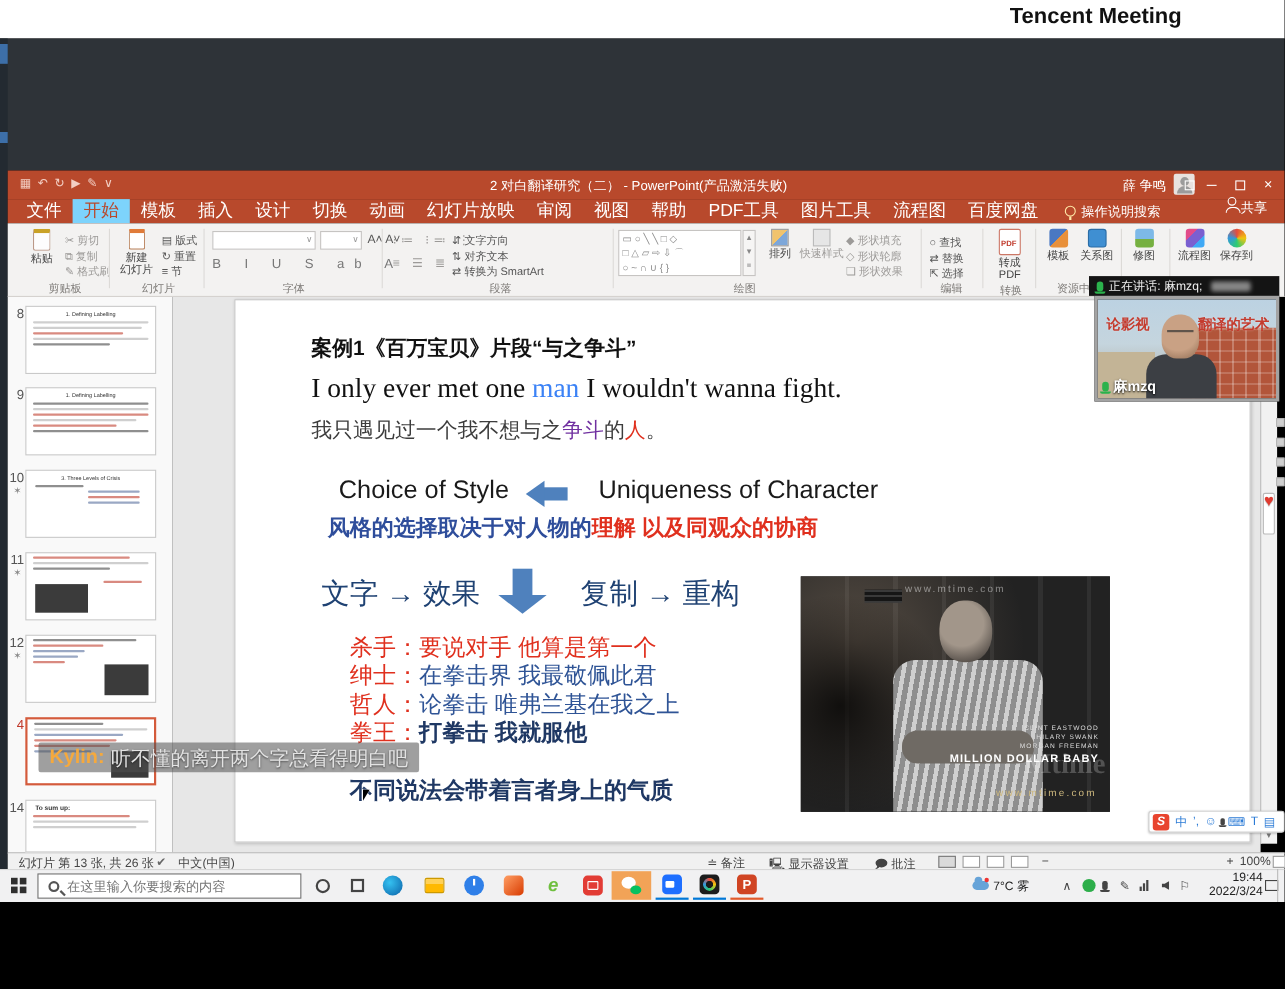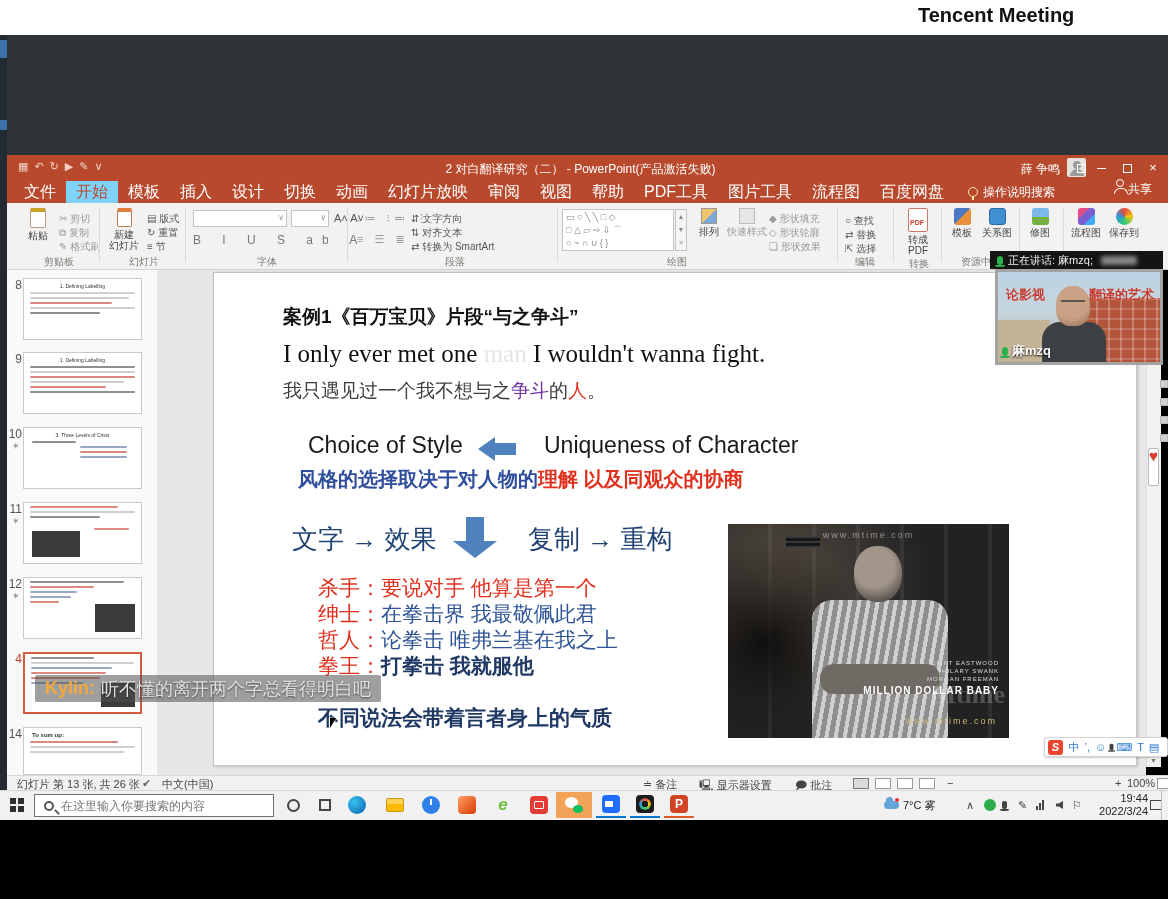--- a/index.html
+++ b/index.html
@@ -404,21 +404,21 @@
     <div class="ln r" style="width:75%"></div>
     <div class="ln"></div>
     <div class="ln" style="width:80%"></div>
   </div>
 
   <div class="abs canvas"></div>
   <div class="abs slide"></div>
 
   <div class="abs s-title t">案例1《百万宝贝》片段“与之争斗”</div>
 
-  <div class="abs s-en t"><span>I only ever met one </span><span style="color:#e5e5e5">man</span><span> I wouldn't wanna fight.</span></div>
+  <div class="abs s-en t"><span>I only ever met one </span><span style="color:#3b82f6">man</span><span> I wouldn't wanna fight.</span></div>
 
   <div class="abs s-cn t"><span>我只遇见过一个我不想与之</span><span style="color:#7030a0">争斗</span><span>的</span><span style="color:#e0301e">人</span><span>。</span></div>
 
   <div class="abs s-choice t" style="left:308px">Choice of Style</div>
   <div class="abs arrowL">
       <span class="sh"></span>
       <span class="hd"></span>
     </div>
   <div class="abs s-choice t" style="left:544px">Uniqueness of Character</div>
 

